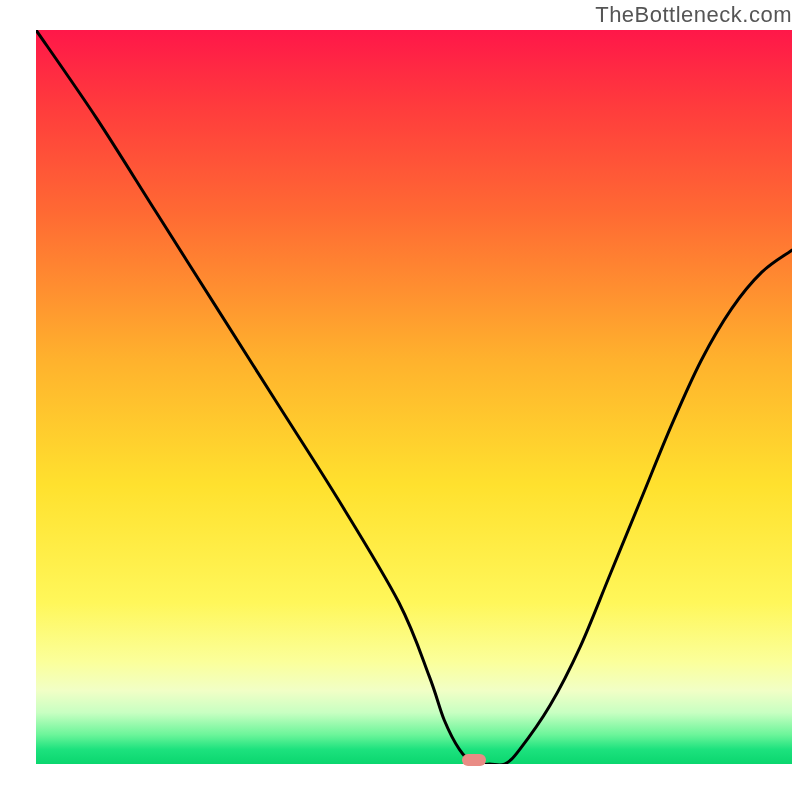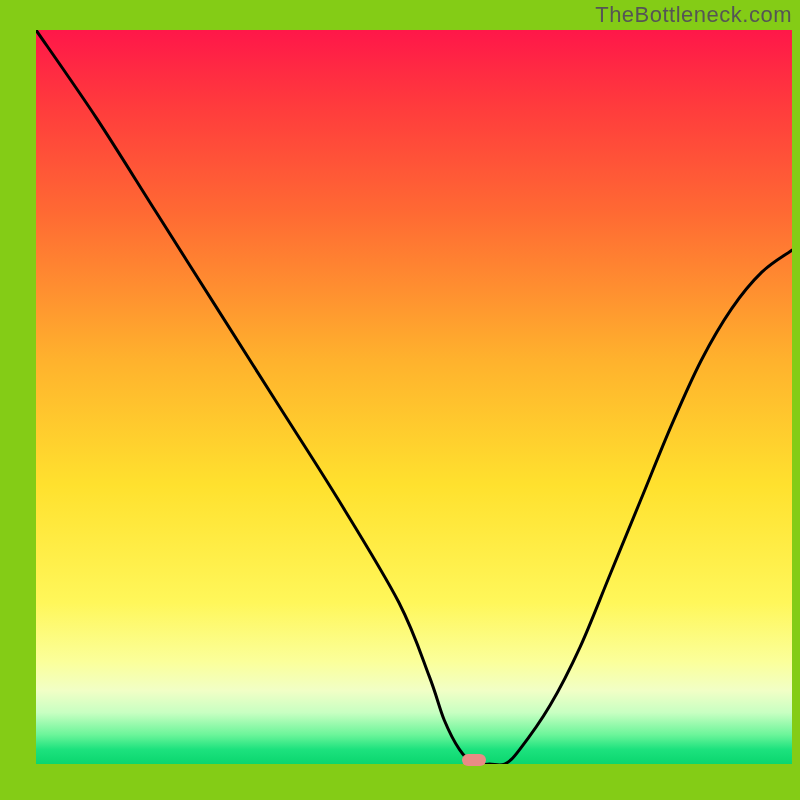--- a/index.html
+++ b/index.html
@@ -8,21 +8,21 @@
     width: 800px;
     height: 800px;
     background: #000;
     font-family: Arial, Helvetica, sans-serif;
     overflow: hidden;
   }
   .frame {
     position: relative;
     width: 800px;
     height: 800px;
-    background: #84cc16;
+    background: #ffffff;
   }
   .watermark {
     z-index: 5;
     position: absolute;
     top: 2px;
     right: 8px;
     color: #555;
     font-size: 22px;
     font-weight: 500;
     letter-spacing: 0.5px;

